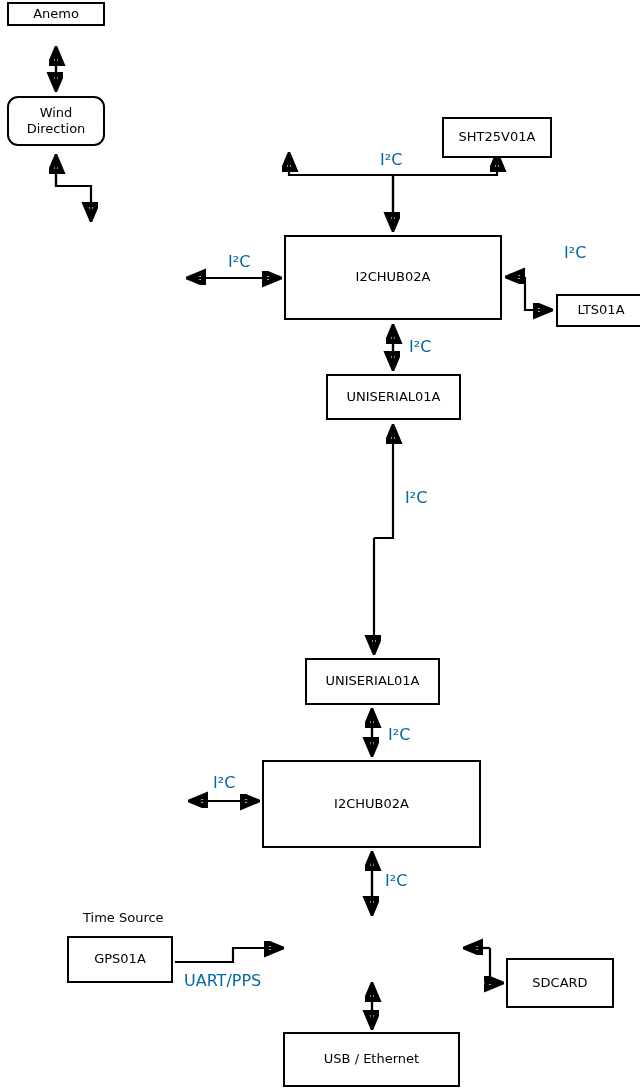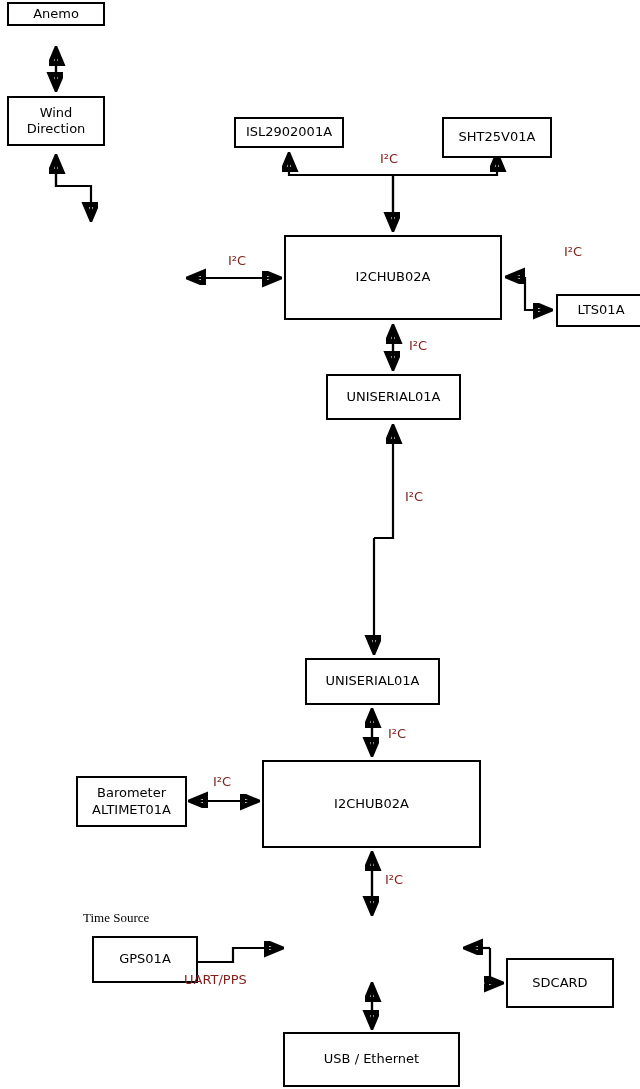--- a/index.html
+++ b/index.html
@@ -26,35 +26,34 @@
     justify-content: center;
     text-align: center;
     color: #000000;
     font-size: 13px;
     line-height: 1.25;
     white-space: pre-line;
     z-index: 3;
   }
   .edge-label {
     position: absolute;
-    color: #7f1d1d;
-    font-size: 13px;
+    color: #0369a1;
+    font-size: 16px;
     line-height: 1;
     white-space: nowrap;
     z-index: 4;
     background: transparent;
   }
   .free-label {
     position: absolute;
     color: #000000;
     font-size: 13px;
     line-height: 1;
     white-space: nowrap;
     z-index: 4;
-    font-family: Liberation Serif, serif;
   }
   svg.wires {
     position: absolute;
     left: 0;
     top: 0;
     width: 640px;
     height: 1089px;
     z-index: 1;
     overflow: visible;
   }
@@ -114,29 +113,26 @@
     <path d="M490,948 L490,983 L500,983" marker-end="url(#arrow)"></path>
 
     <path d="M372,986 L372,1026" marker-end="url(#arrow)"></path>
     <path d="M372,1026 L372,986" marker-end="url(#arrow)"></path>
   </svg>
 
   <div class="node" style="left:7px;  top:2px;   width:98px;  height:24px;">
     <span>Anemo</span>
   </div>
 
-  <div class="node" style="left:7px;  top:96px;  width:98px;  height:50px;">
+  <div class="node" style="left:7px;  top:96px;  width:98px;  height:50px;border-radius:11px;">
     <span>Wind
 Direction</span>
   </div>
 
 
-  <div class="node" style="left:234px; top:117px; width:110px; height:31px;">
-    <span>ISL2902001A</span>
-  </div>
 
   <div class="node" style="left:442px; top:117px; width:110px; height:41px;">
     <span>SHT25V01A</span>
   </div>
 
   <div class="node" style="left:284px; top:235px; width:218px; height:85px;">
     <span>I2CHUB02A</span>
   </div>
 
   <div class="node" style="left:556px; top:294px; width:90px;  height:33px;">
@@ -144,30 +140,26 @@
   </div>
 
   <div class="node" style="left:326px; top:374px; width:135px; height:46px;">
     <span>UNISERIAL01A</span>
   </div>
 
   <div class="node" style="left:305px; top:658px; width:135px; height:47px;">
     <span>UNISERIAL01A</span>
   </div>
 
-  <div class="node" style="left:76px;  top:776px; width:111px; height:51px;">
-    <span>Barometer
-ALTIMET01A</span>
-  </div>
 
   <div class="node" style="left:262px; top:760px; width:219px; height:88px;">
     <span>I2CHUB02A</span>
   </div>
 
-  <div class="node" style="left:67px;  top:936px; width:106px; height:47px;margin-left:25px;">
+  <div class="node" style="left:67px;  top:936px; width:106px; height:47px;">
     <span>GPS01A</span>
   </div>
 
 
   <div class="node" style="left:283px; top:1032px; width:177px; height:55px;">
     <span>USB / Ethernet</span>
   </div>
 
   <div class="node" style="left:506px; top:958px; width:108px; height:50px;">
     <span>SDCARD</span>

